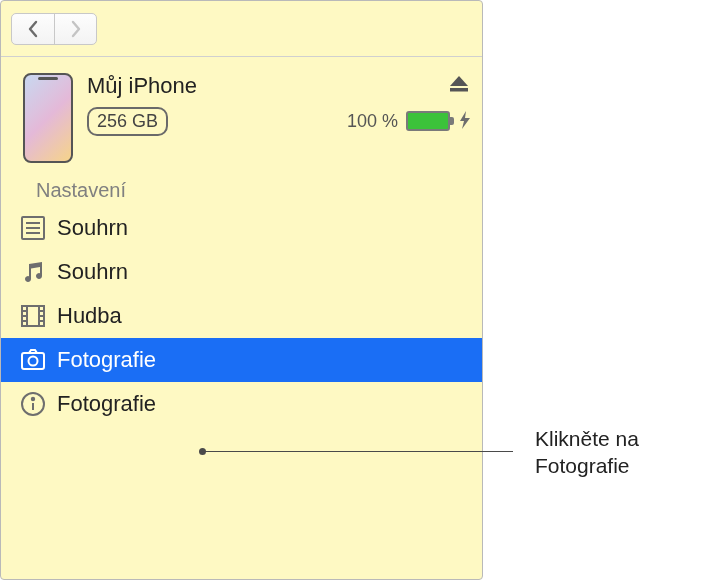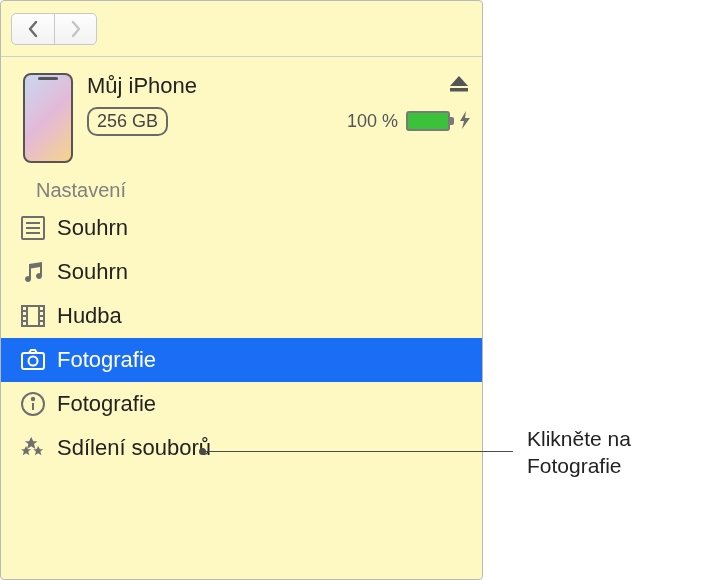--- a/index.html
+++ b/index.html
@@ -145,21 +145,21 @@
       color: #fff;
     }
     .list-item.selected .icon { color: #fff; }
     .callout-area {
       flex: 1;
       position: relative;
     }
     .callout {
       position: absolute;
       top: 426px;
-      left: 44px;
+      left: 52px;
       right: 6px;
       font-size: 21px;
       color: #222;
       line-height: 1.28;
     }
     .leader {
       position: absolute;
       top: 451px;
       left: -280px;
       width: 310px;
@@ -272,30 +272,20 @@
     <li class="list-item">
       <span class="icon">
         <svg width="26" height="26" viewBox="0 0 26 26" fill="none" stroke="currentColor" stroke-width="2">
           <circle cx="13" cy="13" r="11"></circle>
           <circle cx="13" cy="8" r="1.2" fill="currentColor"></circle>
           <line x1="13" y1="12" x2="13" y2="19"></line>
         </svg>
       </span>
       <span>Fotografie</span>
     </li>
-    <li class="list-item">
-      <span class="icon">
-        <svg width="26" height="26" viewBox="0 0 26 26" fill="currentColor">
-          <polygon points="13,2 16,8 22,8 17,12 19,19 13,15 7,19 9,12 4,8 10,8" transform="scale(0.7) translate(3,1)"></polygon>
-          <polygon points="13,2 16,8 22,8 17,12 19,19 13,15 7,19 9,12 4,8 10,8" transform="scale(0.55) translate(-2,18)"></polygon>
-          <polygon points="13,2 16,8 22,8 17,12 19,19 13,15 7,19 9,12 4,8 10,8" transform="scale(0.55) translate(20,18)"></polygon>
-        </svg>
-      </span>
-      <span>Sdílení souborů</span>
-    </li>
   </ul>
 </div>
 
 <div class="callout-area">
   <div class="leader"></div>
   <div class="callout">
     <span>Klikněte na</span><br>
     <span>Fotografie</span>
   </div>
 </div>

